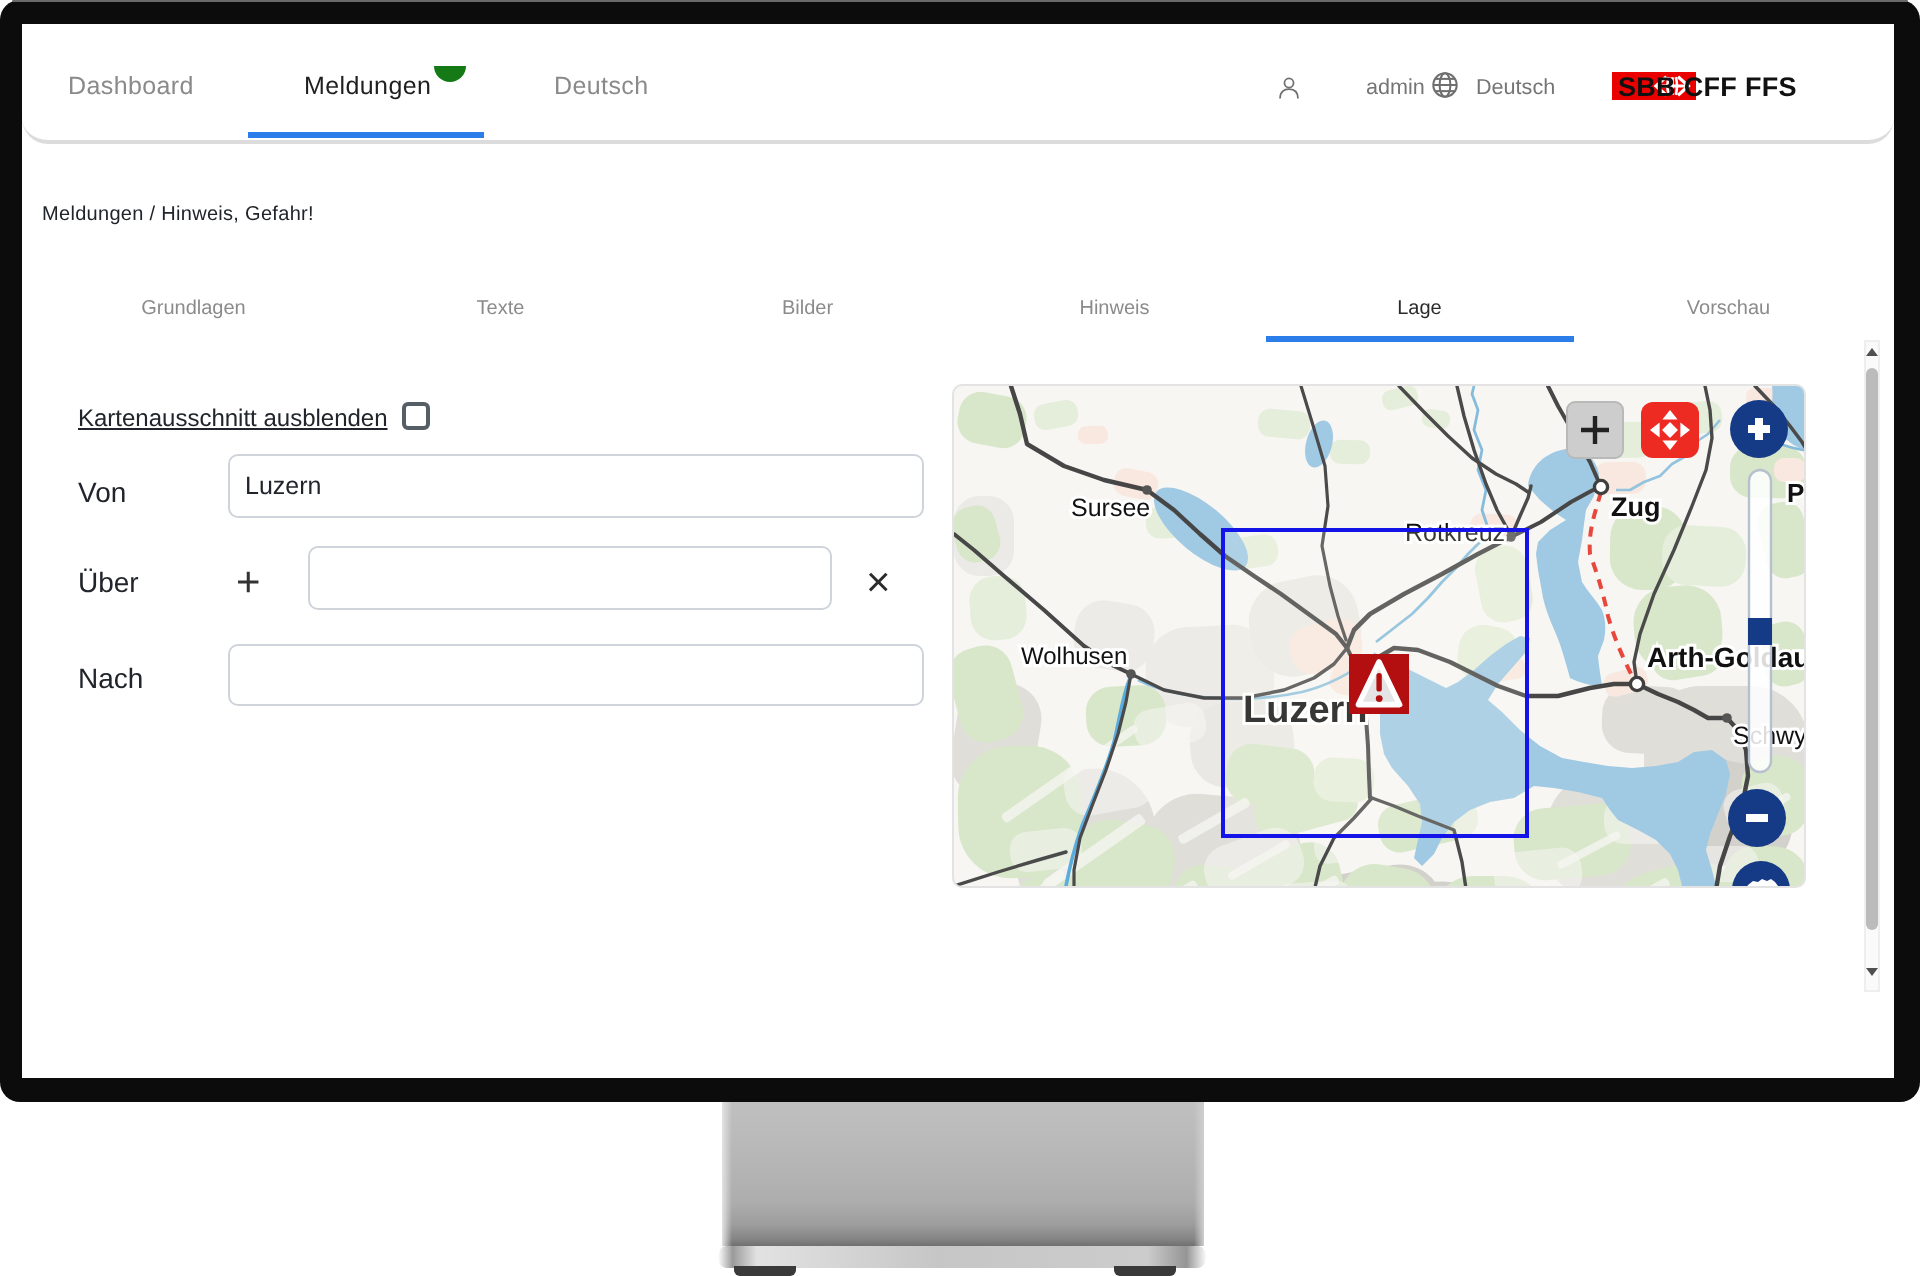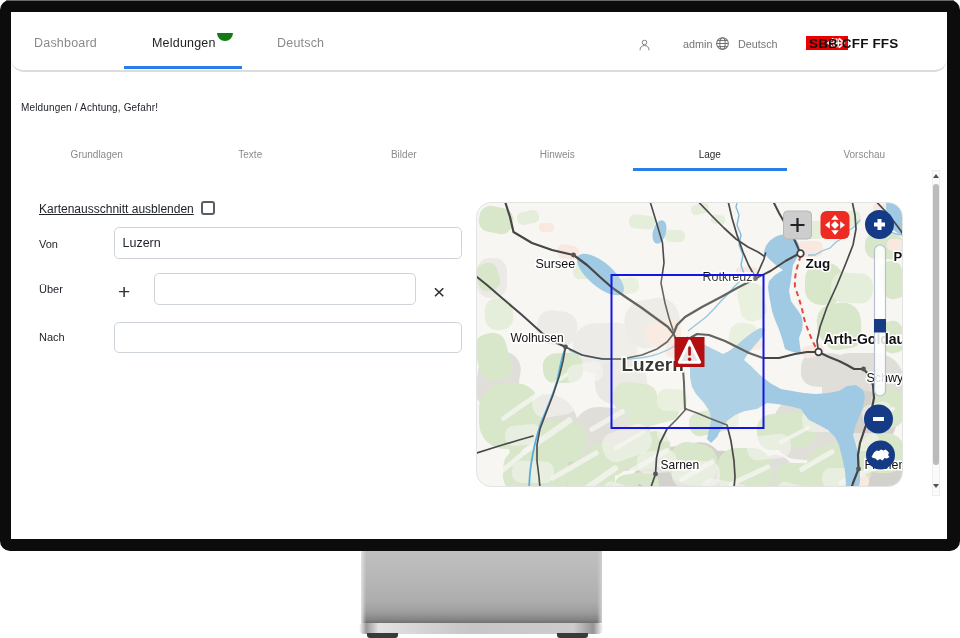--- a/index.html
+++ b/index.html
@@ -26,21 +26,21 @@
   .badge{position:absolute;left:206px;top:21px;width:16px;height:8px;background:#157a15;border-radius:0 0 9px 9px;}
   .hdr-ic{position:absolute;top:25px;color:#6f6f6f;}
   .hdr-txt{position:absolute;top:26px;font-size:10.8px;color:#757575;}
   
   .crumb{position:absolute;left:10px;top:90px;font-size:10px;letter-spacing:0.15px;color:#21252b;}
   
   .tab{position:absolute;top:137px;width:153.5px;text-align:center;font-size:10px;color:#8b8b8b;}
   .tab.active{color:#2b2b2b;}
   .tab-under{position:absolute;left:622px;top:155.5px;width:153.5px;height:3px;background:#2b7de9;}
   
-  .flabel{position:absolute;left:28px;font-size:11px;color:#21252b;}
+  .flabel{position:absolute;left:28px;font-size:14px;color:#21252b;}
   .finput{position:absolute;border:1px solid #ced4da;border-radius:5px;background:#fff;}
   .cbx{position:absolute;left:190px;top:188.5px;width:14px;height:14px;border:2px solid #565e66;border-radius:3px;background:#fff;}
   .plus{position:absolute;left:107px;top:268px;font-size:21px;font-weight:400;color:#333;}
   .xbtn{position:absolute;left:422px;top:267.5px;font-size:21px;color:#2b2b2b;}
   
   .sbar{position:absolute;left:920.5px;top:158px;width:8px;height:326px;background:#fafafa;border:1px solid #eeeeee;}
   .sthumb{position:absolute;left:921.5px;top:172px;width:6.5px;height:281px;background:#bbbbbb;border-radius:3px;}
   .sarr{position:absolute;left:921.5px;width:0;height:0;border-left:3.5px solid transparent;border-right:3.5px solid transparent;}
 </style>
 </head>
@@ -81,41 +81,41 @@
               <path d="M22.6,7 L37.6,7" stroke-width="1.5"></path>
               <path d="M30.1,2.6 L30.1,11.4"></path>
               <path d="M28.3,2.6 Q27.1,7 28.3,11.4" stroke-width="1.3"></path>
               <path d="M31.9,2.6 Q33.1,7 31.9,11.4" stroke-width="1.3"></path>
             </g>
           </svg>
     </div>
     <div style="position:absolute;left:798px;top:24px;font-size:13.5px;font-weight:bold;color:#111;letter-spacing:0.15px;white-space:nowrap;">SBB CFF FFS</div>
   </div>
   <div class="nav-under"></div>
-  <div class="crumb">Meldungen / Achtung, Gefahr!</div>
+  <div class="crumb">Meldungen / Hinweis, Gefahr!</div>
   <div class="tab" style="left:9px;">Grundlagen</div>
   <div class="tab" style="left:162.5px;">Texte</div>
   <div class="tab" style="left:316px;">Bilder</div>
   <div class="tab" style="left:469.5px;">Hinweis</div>
   <div class="tab active" style="left:622px;">Lage</div>
   <div class="tab" style="left:776.5px;">Vorschau</div>
   <div class="tab-under"></div>
 
   <div class="flabel" style="top:190px;font-size:12px;text-decoration:underline;">Kartenausschnitt ausblenden</div>
   <div class="cbx"></div>
   <div class="flabel" style="top:226px;">Von</div>
   <div class="finput" style="left:103px;top:215px;width:348px;height:32px;font-size:12.5px;color:#21252b;line-height:31px;padding-left:7.5px;">Luzern</div>
   <div class="flabel" style="top:271px;">Über</div>
   <div class="plus">+</div>
   <div class="finput" style="left:143px;top:261px;width:262px;height:32px;"></div>
   <div class="xbtn">×</div>
   <div class="flabel" style="top:319px;">Nach</div>
   <div class="finput" style="left:103px;top:310px;width:348px;height:31px;"></div>
 
-  <div id="mapbox" style="position:absolute;left:465px;top:190px;width:427px;height:285px;border:1px solid #e3e3e3;border-radius:15px;overflow:hidden;background:#f7f6f3;">
+  <div id="mapbox" style="position:absolute;left:465px;top:180px;width:427px;height:252px;border:1px solid #e3e3e3;border-radius:5px;overflow:hidden;background:#f7f6f3;">
   <svg id="mapsvg" width="427" height="295" viewBox="0 0 427 295" style="position:absolute;left:0;top:0;">
           <g>
             <rect x="0" y="148" width="42" height="58" rx="17.64" fill="#e0ded9" fill-opacity="1" transform="rotate(9 21.0 177.0)"></rect>
             <rect x="30" y="192" width="72" height="78" rx="30.24" fill="#e0ded9" fill-opacity="1" transform="rotate(-9 66.0 231.0)"></rect>
             <rect x="95" y="205" width="78" height="62" rx="26.04" fill="#e0ded9" fill-opacity="1" transform="rotate(5 134.0 236.0)"></rect>
             <rect x="158" y="243" width="88" height="52" rx="21.84" fill="#d3d1cc" fill-opacity="1" transform="rotate(-10 202.0 269.0)"></rect>
             <rect x="238" y="256" width="78" height="39" rx="16.38" fill="#e0ded9" fill-opacity="1" transform="rotate(-11 277.0 275.5)"></rect>
             <rect x="296" y="196" width="88" height="62" rx="26.04" fill="#e0ded9" fill-opacity="1" transform="rotate(5 340.0 227.0)"></rect>
             <rect x="345" y="150" width="82" height="68" rx="28.56" fill="#e0ded9" fill-opacity="1" transform="rotate(0 386.0 184.0)"></rect>
             <rect x="376" y="248" width="51" height="47" rx="19.74" fill="#d3d1cc" fill-opacity="1" transform="rotate(1 401.5 271.5)"></rect>

